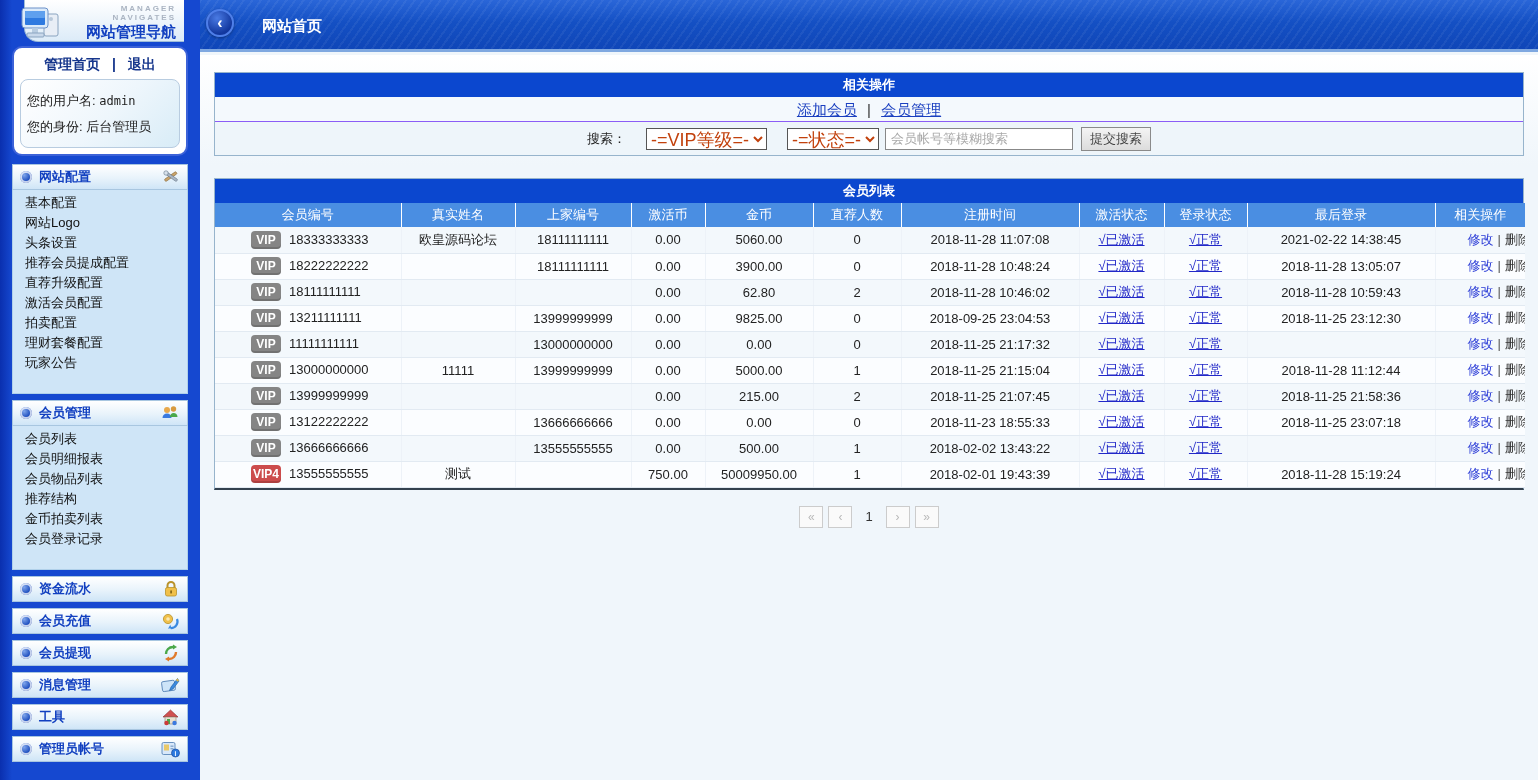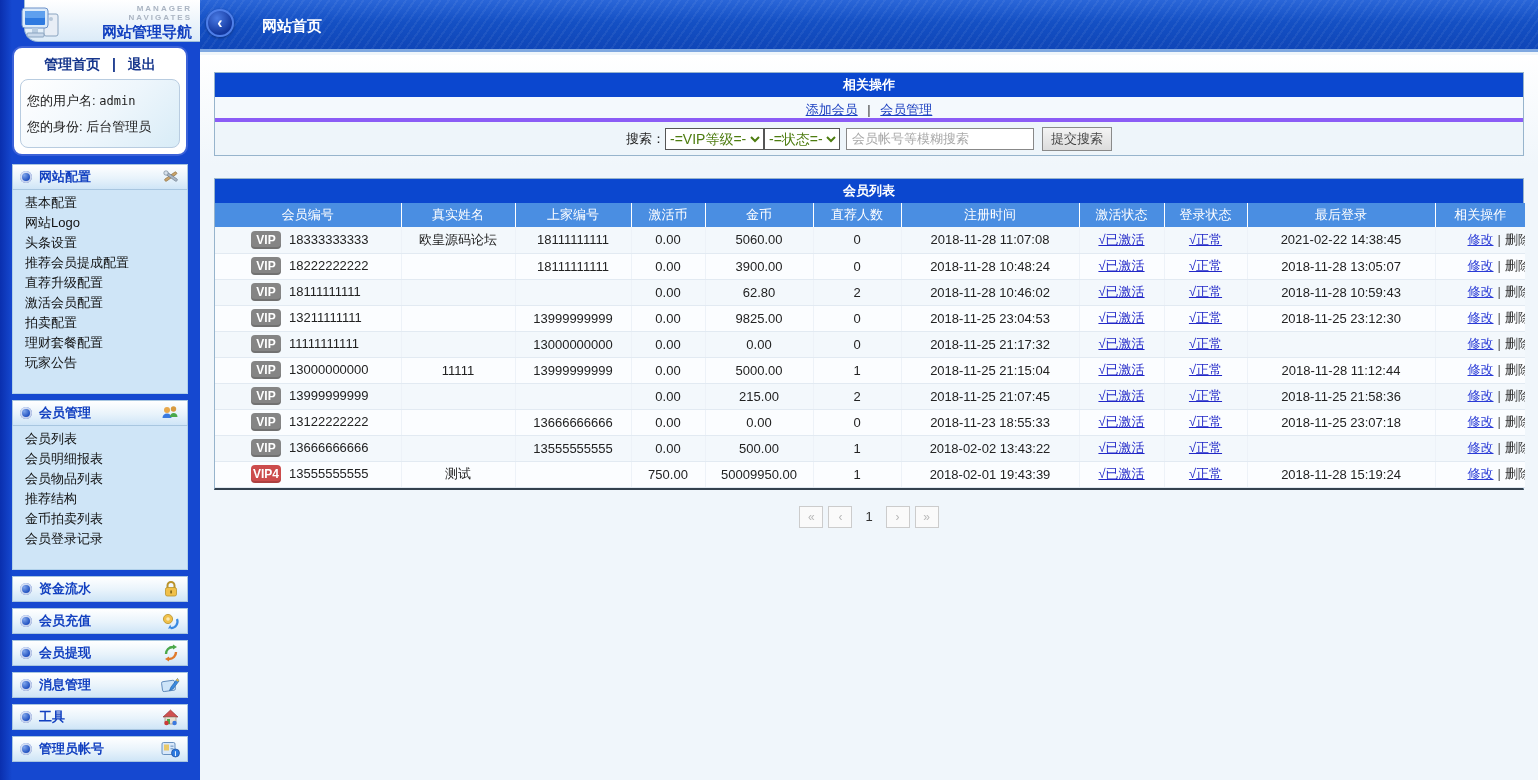--- a/index.html
+++ b/index.html
@@ -3,21 +3,21 @@
 <meta charset="utf-8">
 <style>
   * { margin:0; padding:0; box-sizing:border-box; }
   html,body { width:1538px; height:780px; overflow:hidden;
     font-family:"Liberation Sans","DejaVu Sans",sans-serif; background:#f0f6fb; }
 
   
   .sidebar { position:absolute; left:0; top:0; width:200px; height:780px;
     background:linear-gradient(90deg,#0a2fae 0,#1548d0 12px,#1548d0 100%); z-index:5; }
   .brand { position:relative; height:44px; }
-  .brand-panel { position:absolute; left:24px; right:0; top:0; height:42px;
+  .brand-panel { position:absolute; left:24px; right:16px; top:0; height:42px;
     background:linear-gradient(180deg,#ffffff,#dcebf8);
     border-bottom-left-radius:14px; border-left:1px solid #9ebcd8; border-bottom:1px solid #9ebcd8;
     padding:4px 8px 0 48px; text-align:right; }
   .brand-small { font-size:8px; letter-spacing:2px; color:#aab4c2; font-weight:bold; }
   .brand-title { font-size:15px; font-weight:bold; color:#1240c0; margin-top:1px; }
   .brand-icon { position:absolute; left:18px; top:6px; width:44px; height:40px; z-index:6; }
 
   .userbox { margin:2px 12px 8px 12px; background:#ffffff; border:2px solid #3c62d8;
     border-radius:10px; padding:5px 6px 6px 6px; }
   .userbox-top { text-align:center; font-size:14px; font-weight:bold; color:#16368c;
@@ -56,28 +56,28 @@
   .topbar-title { position:absolute; left:62px; top:17px; color:#ffffff; font-size:15px; font-weight:bold; }
 
   
   .main { position:absolute; left:200px; top:55px; right:0; bottom:0;
     background:linear-gradient(180deg,#ffffff 0px,#f0f6fb 110px); }
 
   .panel { margin:0 14px; border:1px solid #97b4cc; background:#f4f9fd; }
   .panel.ops { margin-top:17px; }
   .panel-title { height:24px; line-height:24px; text-align:center; color:#ffffff;
     font-size:13px; font-weight:bold; background:#0b47cf; }
-  .ops-links { height:25px; line-height:25px; text-align:center; font-size:13px;
-    background:#f4f9fd; border-bottom:4px solid #8b5cf6; color:#333; }
+  .ops-links { height:25px; line-height:25px; text-align:center; font-size:15px;
+    background:#f4f9fd; border-bottom:1px solid #8b5cf6; color:#333; }
   .ops-links a { color:#1a3fc0; text-decoration:underline; cursor:pointer; }
   .ops-links .linksep { margin:0 6px; color:#333; }
   .ops-search { height:33px; display:flex; align-items:center; justify-content:center;
     background:#eef5fa; font-size:13px; color:#222; }
-  .ops-search select { height:22px; font-size:14px; border:1px solid #555; background:#fff;
-    margin-left:0; color:#4d7c0f; }
+  .ops-search select { height:22px; font-size:18px; border:1px solid #555; background:#fff;
+    margin-left:20px; color:#c2410c; }
   .ops-search input { height:22px; width:188px; font-size:13px; border:1px solid #888;
     margin-left:6px; padding:0 5px; color:#222; background:#fff; }
   .ops-search input::placeholder { color:#a8a8a8; }
   .ops-search button { height:24px; margin-left:8px; font-size:13px; padding:0 8px;
     border:1px solid #8a8a8a; background:linear-gradient(180deg,#f4f4f4,#dcdcdc);
     color:#444; cursor:pointer; }
 
   .panel.table-panel { margin-top:22px; background:#fff;
     border-bottom:2px solid #33414f; }
   table { width:100%; border-collapse:collapse; table-layout:fixed; }
@@ -90,21 +90,21 @@
   tbody td:last-child { border-right:none; }
   tbody tr:nth-child(odd)  { background:#f3f8fc; }
   tbody tr:nth-child(even) { background:#fbfdff; }
   td.cell-id { text-align:left; padding-left:36px; }
   .vip-badge { display:inline-block; min-width:30px; text-align:center; padding:2px 0;
     border-radius:4px; color:#fff; font-size:12px; font-weight:bold; margin-right:8px;
     box-shadow:inset 0 -2px 0 rgba(0,0,0,.15); }
   .vip-badge.gray { background:#858585; }
   .vip-badge.red  { background:#cc4c4c; }
   a.status-link { color:#2228c8; text-decoration:underline; cursor:pointer; }
-  a.edit-link { color:#2a3bd6; text-decoration:underline; cursor:pointer;margin-left:32px; }
+  a.edit-link { color:#2a3bd6; cursor:pointer;margin-left:32px; }
   .del-link { color:#333; cursor:pointer; }
   .op-sep { color:#555; margin:0 4px; }
 
   .pagination { margin-top:16px; display:flex; justify-content:center; align-items:center; gap:5px; }
   .pagination button { width:24px; height:22px; border:1px solid #ccc; background:#fafafa;
     color:#b8b8b8; font-size:12px; cursor:pointer; line-height:1; }
   .pagination .current { color:#333; font-size:13px; padding:0 8px; }
 </style>
 </head>
 <body>
@@ -365,21 +365,21 @@
             <td>2018-11-28 10:59:43</td>
             <td><a class="edit-link">修改</a><span class="op-sep">|</span><span class="del-link">删除</span></td>
           </tr>
           <tr>
             <td class="cell-id"><span class="vip-badge gray">VIP</span><span>13211111111</span></td>
             <td></td>
             <td>13999999999</td>
             <td>0.00</td>
             <td>9825.00</td>
             <td>0</td>
-            <td>2018-11-25 23:04:53</td>
+            <td>2018-09-25 23:04:53</td>
             <td><a class="status-link">√已激活</a></td>
             <td><a class="status-link">√正常</a></td>
             <td>2018-11-25 23:12:30</td>
             <td><a class="edit-link">修改</a><span class="op-sep">|</span><span class="del-link">删除</span></td>
           </tr>
           <tr>
             <td class="cell-id"><span class="vip-badge gray">VIP</span><span>11111111111</span></td>
             <td></td>
             <td>13000000000</td>
             <td>0.00</td>

